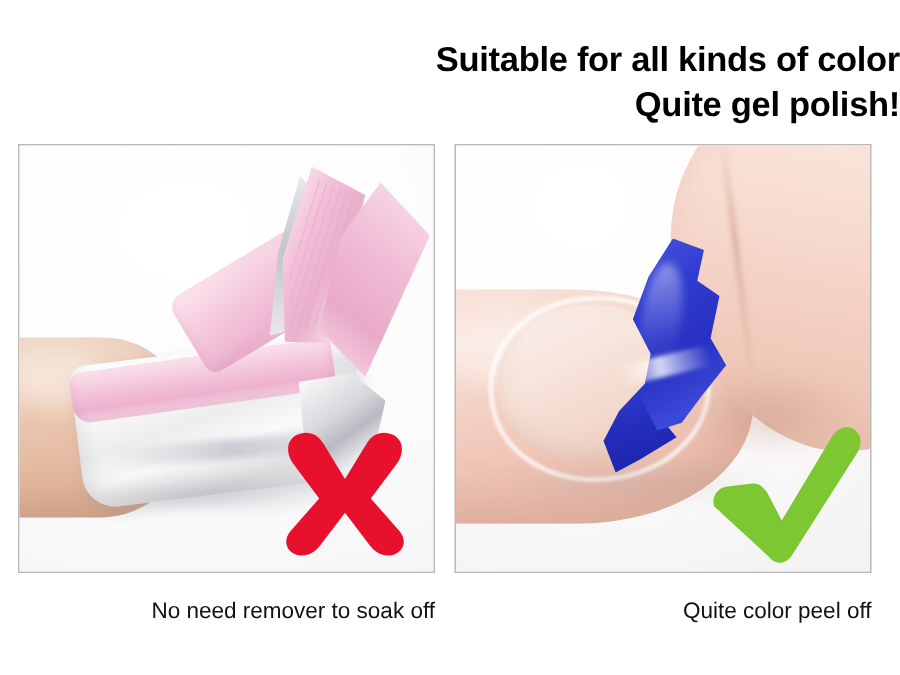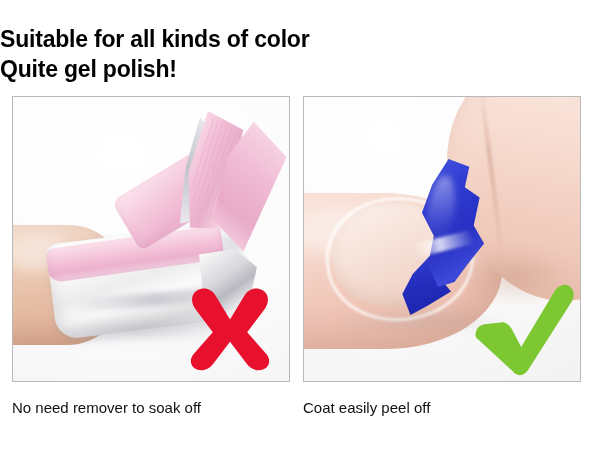--- a/index.html
+++ b/index.html
@@ -21,21 +21,21 @@
     position: relative;
     background: #ffffff;
   }
 
   
   .headline {
     position: absolute;
     left: 0;
     top: 24px;
     width: 600px;
-    text-align: left;
+    text-align: right;
     color: #000000;
     font-size: 23px;
     font-weight: bold;
     line-height: 30px;
     letter-spacing: -0.2px;
   }
   .headline-line {
     display: block;
   }
 
@@ -375,21 +375,21 @@
   .captions {
     position: absolute;
     left: 12px;
     top: 398px;
     width: 578px;
     display: flex;
     gap: 13px;
   }
   .caption {
     width: 278px;
-    text-align: left;
+    text-align: right;
     color: #111111;
     font-size: 15px;
     line-height: 20px;
   }
 </style>
 </head>
 <body>
 
 <div class="page">
 
@@ -442,16 +442,16 @@
         <svg class="mark-check" viewBox="0 0 110 100" aria-hidden="true">
           <path d="M4 58 C2 52 6 45 13 44 L30 42 C35 41 39 44 42 49 L52 68 L88 8
                    C92 2 99 0 104 4 C109 8 109 15 105 21 L59 93 C55 99 47 100 43 94 Z" fill="#7DC832"></path>
         </svg>
       </div>
     </div>
   </div>
 
   <div class="captions">
     <div class="caption">No need remover to soak off</div>
-    <div class="caption">Coat easily peel off</div>
+    <div class="caption">Quite color peel off</div>
   </div>
 
 </div>
 
 </body></html>

